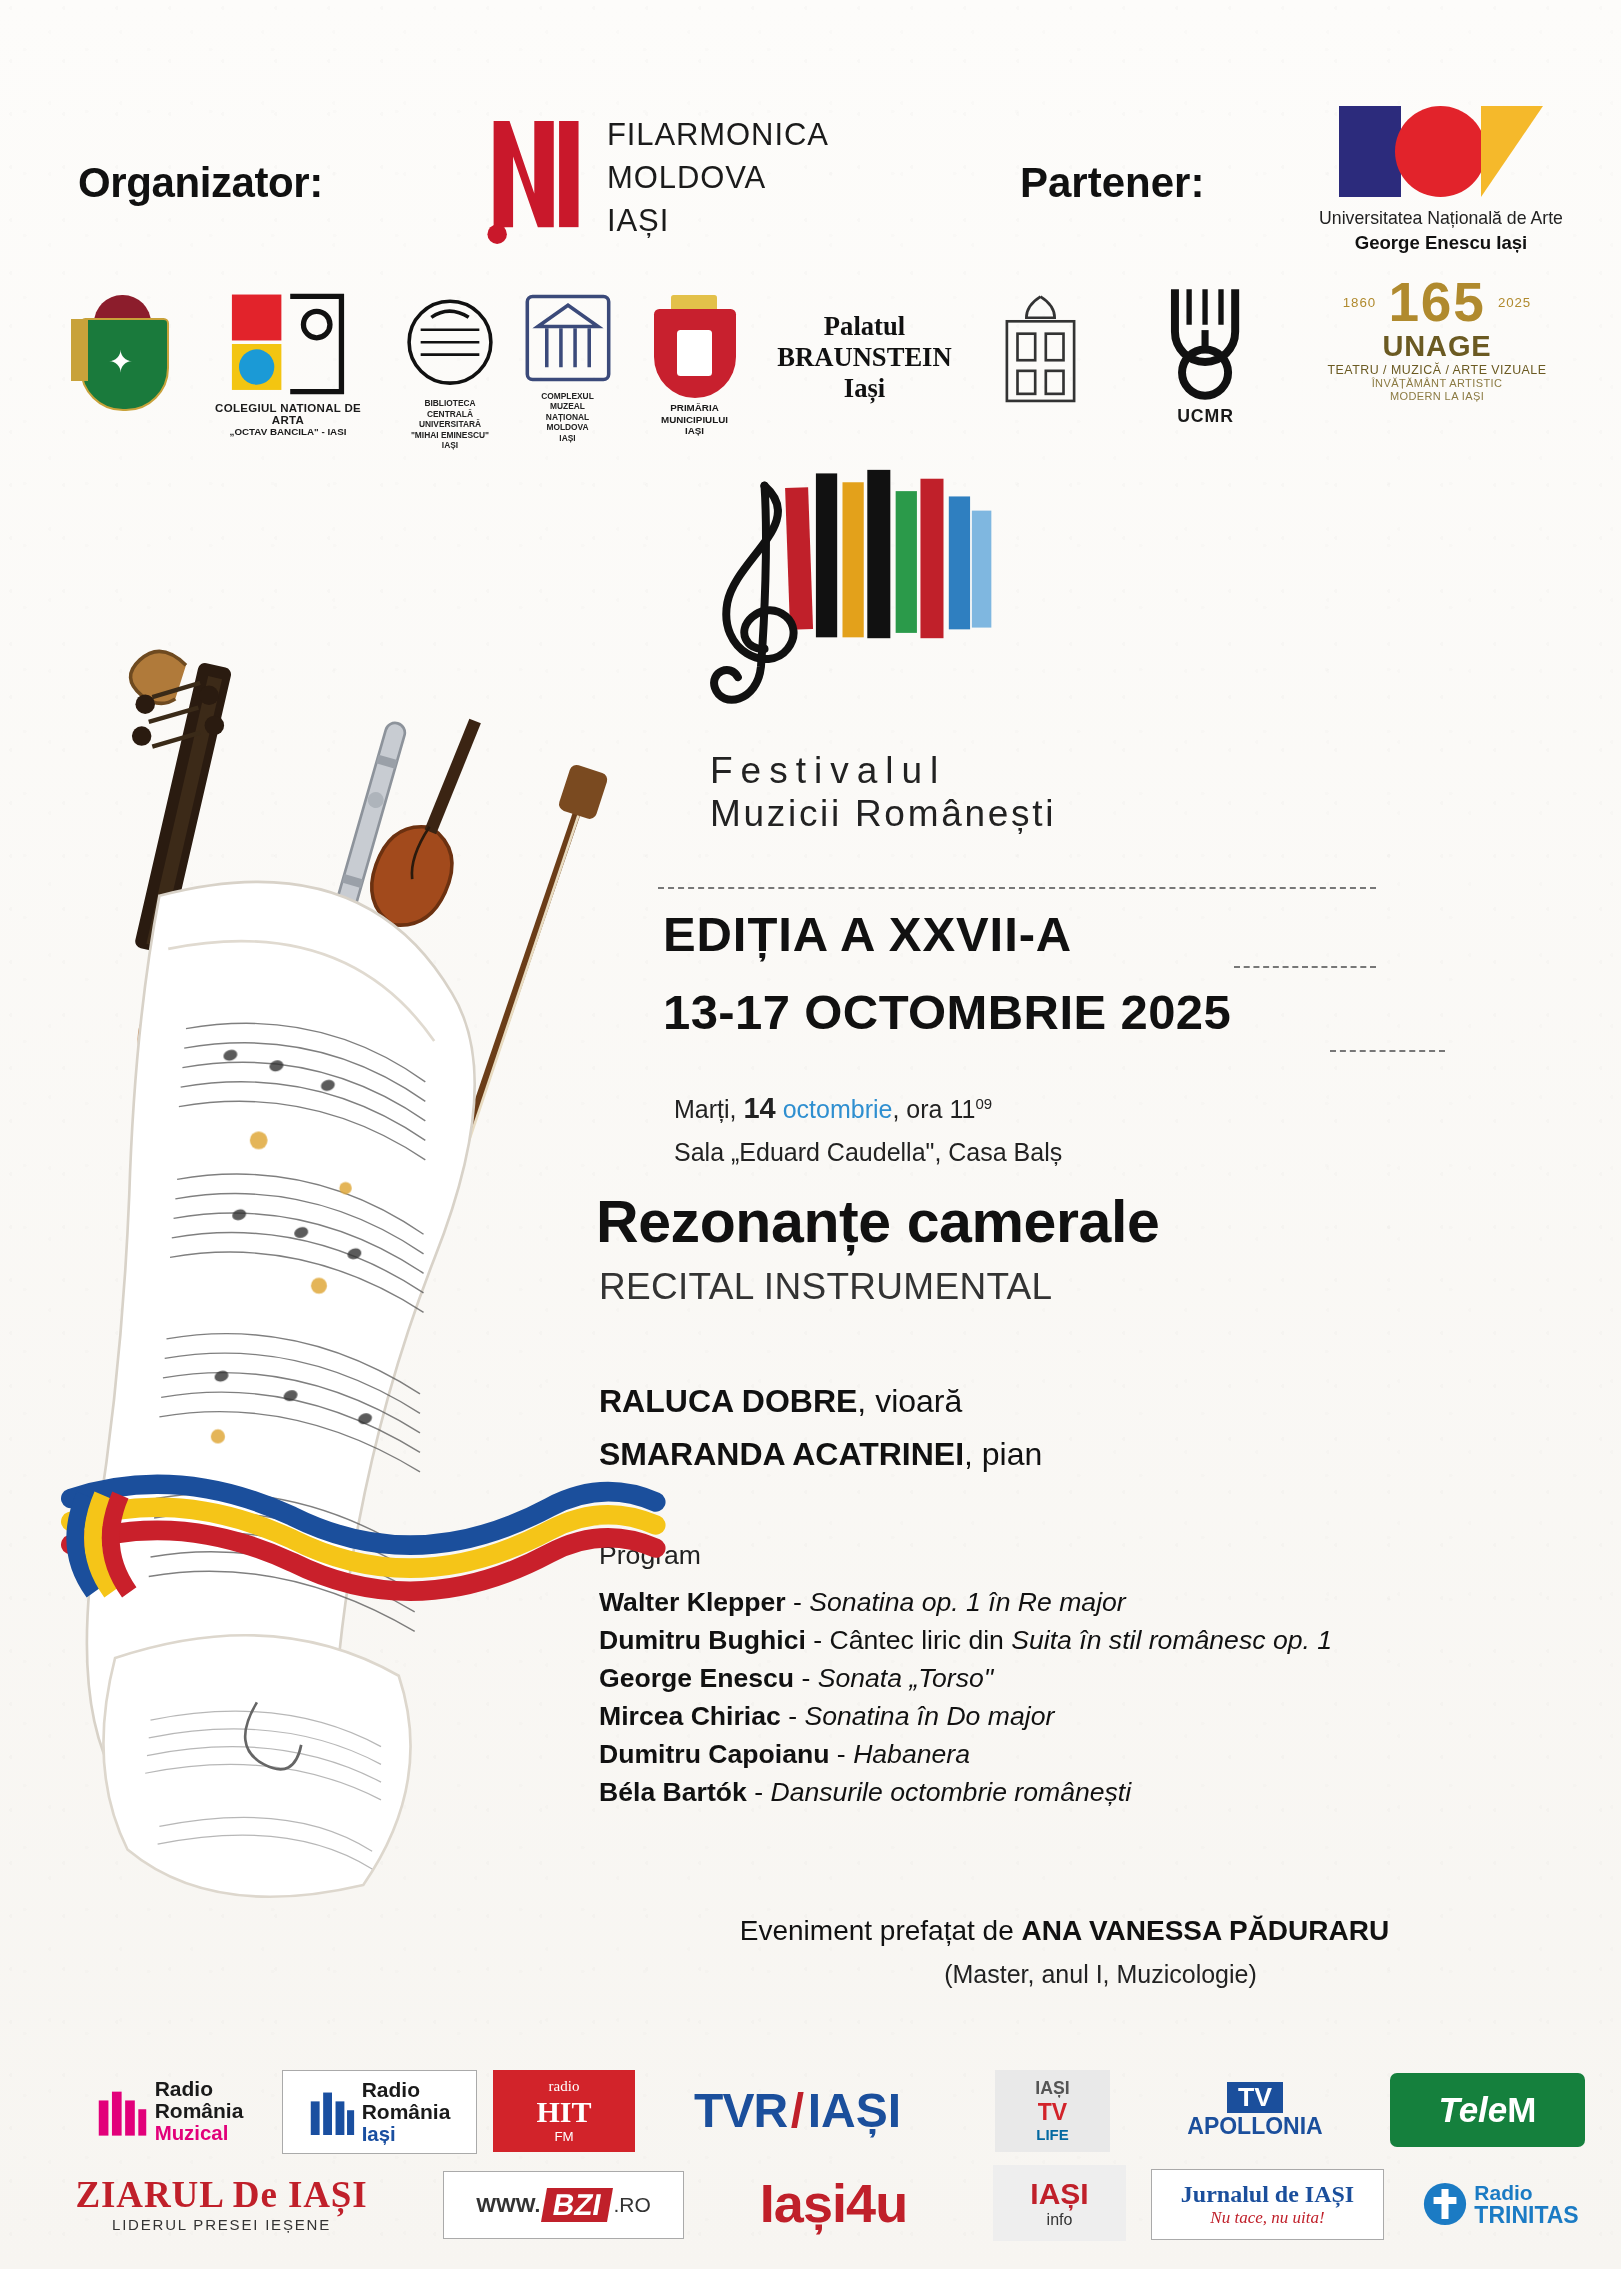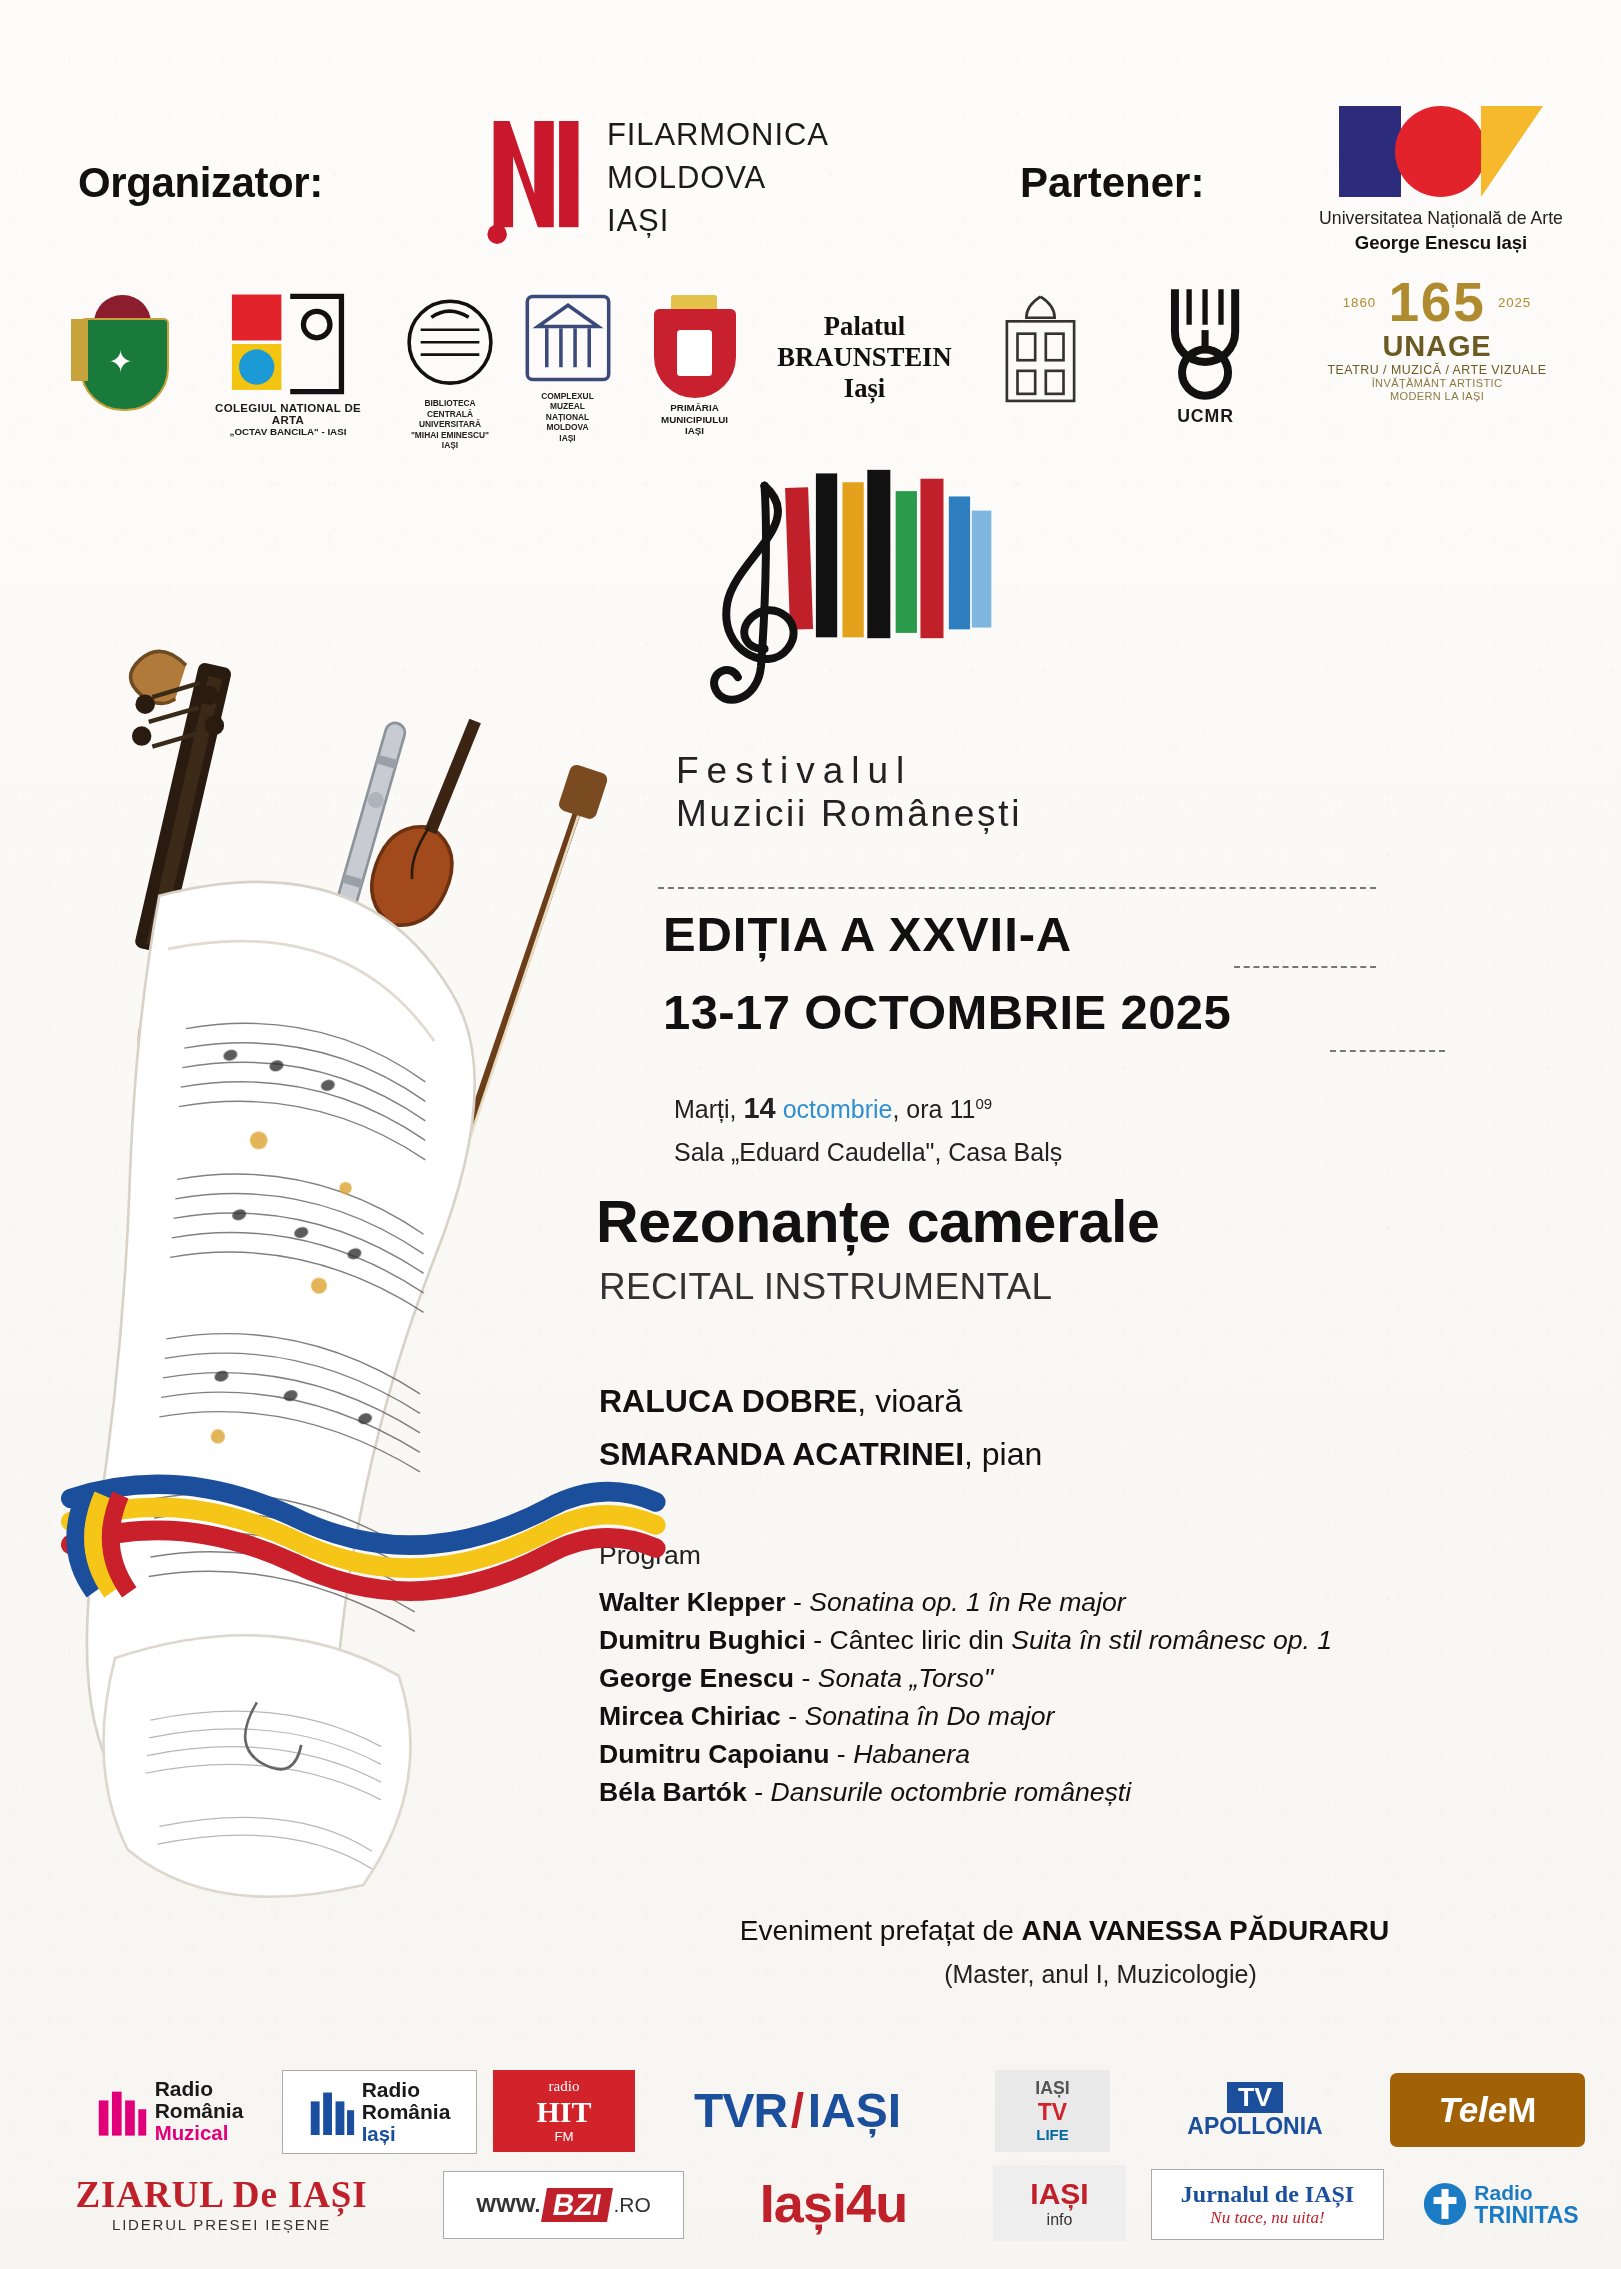--- a/index.html
+++ b/index.html
@@ -109,21 +109,21 @@
   .y165-sub { font-size: 12.4px; color: #6b5a22; letter-spacing: 0.5px; }
   .y165-sub2 { font-size: 11px; color: #8b7a42; letter-spacing: 0.4px; line-height: 13.3px; }
 
   
   .fest {
     position: absolute;
     left: 683px; top: 461px;
     width: 381px; height: 381px;
   }
   .fest-title {
-    position: absolute; left: 676px; top: 749px;
+    position: absolute; left: 710px; top: 749px;
     font-size: 37px; line-height: 43px; letter-spacing: 2.7px;
     color: #222;
   }
 
   
   .dash {
     position: absolute;
     border-top: 2.7px dashed #777;
     height: 0;
   }
@@ -560,21 +560,21 @@
     <div style="font-size:17.7px; font-weight:700; color:#555;">IAȘI</div>
     <div style="font-size:23px; font-weight:700; color:#d2232a;">TV</div>
     <div style="font-size:15px; font-weight:700; color:#0369a1;">LIFE</div>
   </div>
 
   <div class="mbox" style="left:1162px; top:3.5px; width:186px; height:82px; flex-direction:column;">
     <div style="font-size:26.6px; font-weight:700; color:#fff; background:#1b4f9c; padding:0 10.6px;">TV</div>
     <div style="font-size:23px; font-weight:700; color:#1b4f9c;">APOLLONIA</div>
   </div>
 
-  <div class="mbox" style="left:1390px; top:7px; width:195px; height:74px; background:#a16207; border-radius:7px;">
+  <div class="mbox" style="left:1390px; top:7px; width:195px; height:74px; background:#15803d; border-radius:7px;">
     <span style="font-size:35px; font-weight:700; color:#fff; font-style:italic;">Tele</span>
     <span style="font-size:35px; font-weight:700; color:#fff;">M</span>
   </div>
 
   <div class="mbox" style="left:53px; top:99px; width:337px; height:76px; flex-direction:column;">
     <div style="font-size:37px; font-weight:700; color:#c0202a; font-family:'Liberation Serif',serif; letter-spacing:0.9px;">ZIARUL De IAȘI</div>
     <div style="font-size:15px; color:#333; letter-spacing:1.8px;">LIDERUL PRESEI IEȘENE</div>
   </div>
 
   <div class="mbox footer-box" style="left:443px; top:105px; width:239px; height:66px;">

